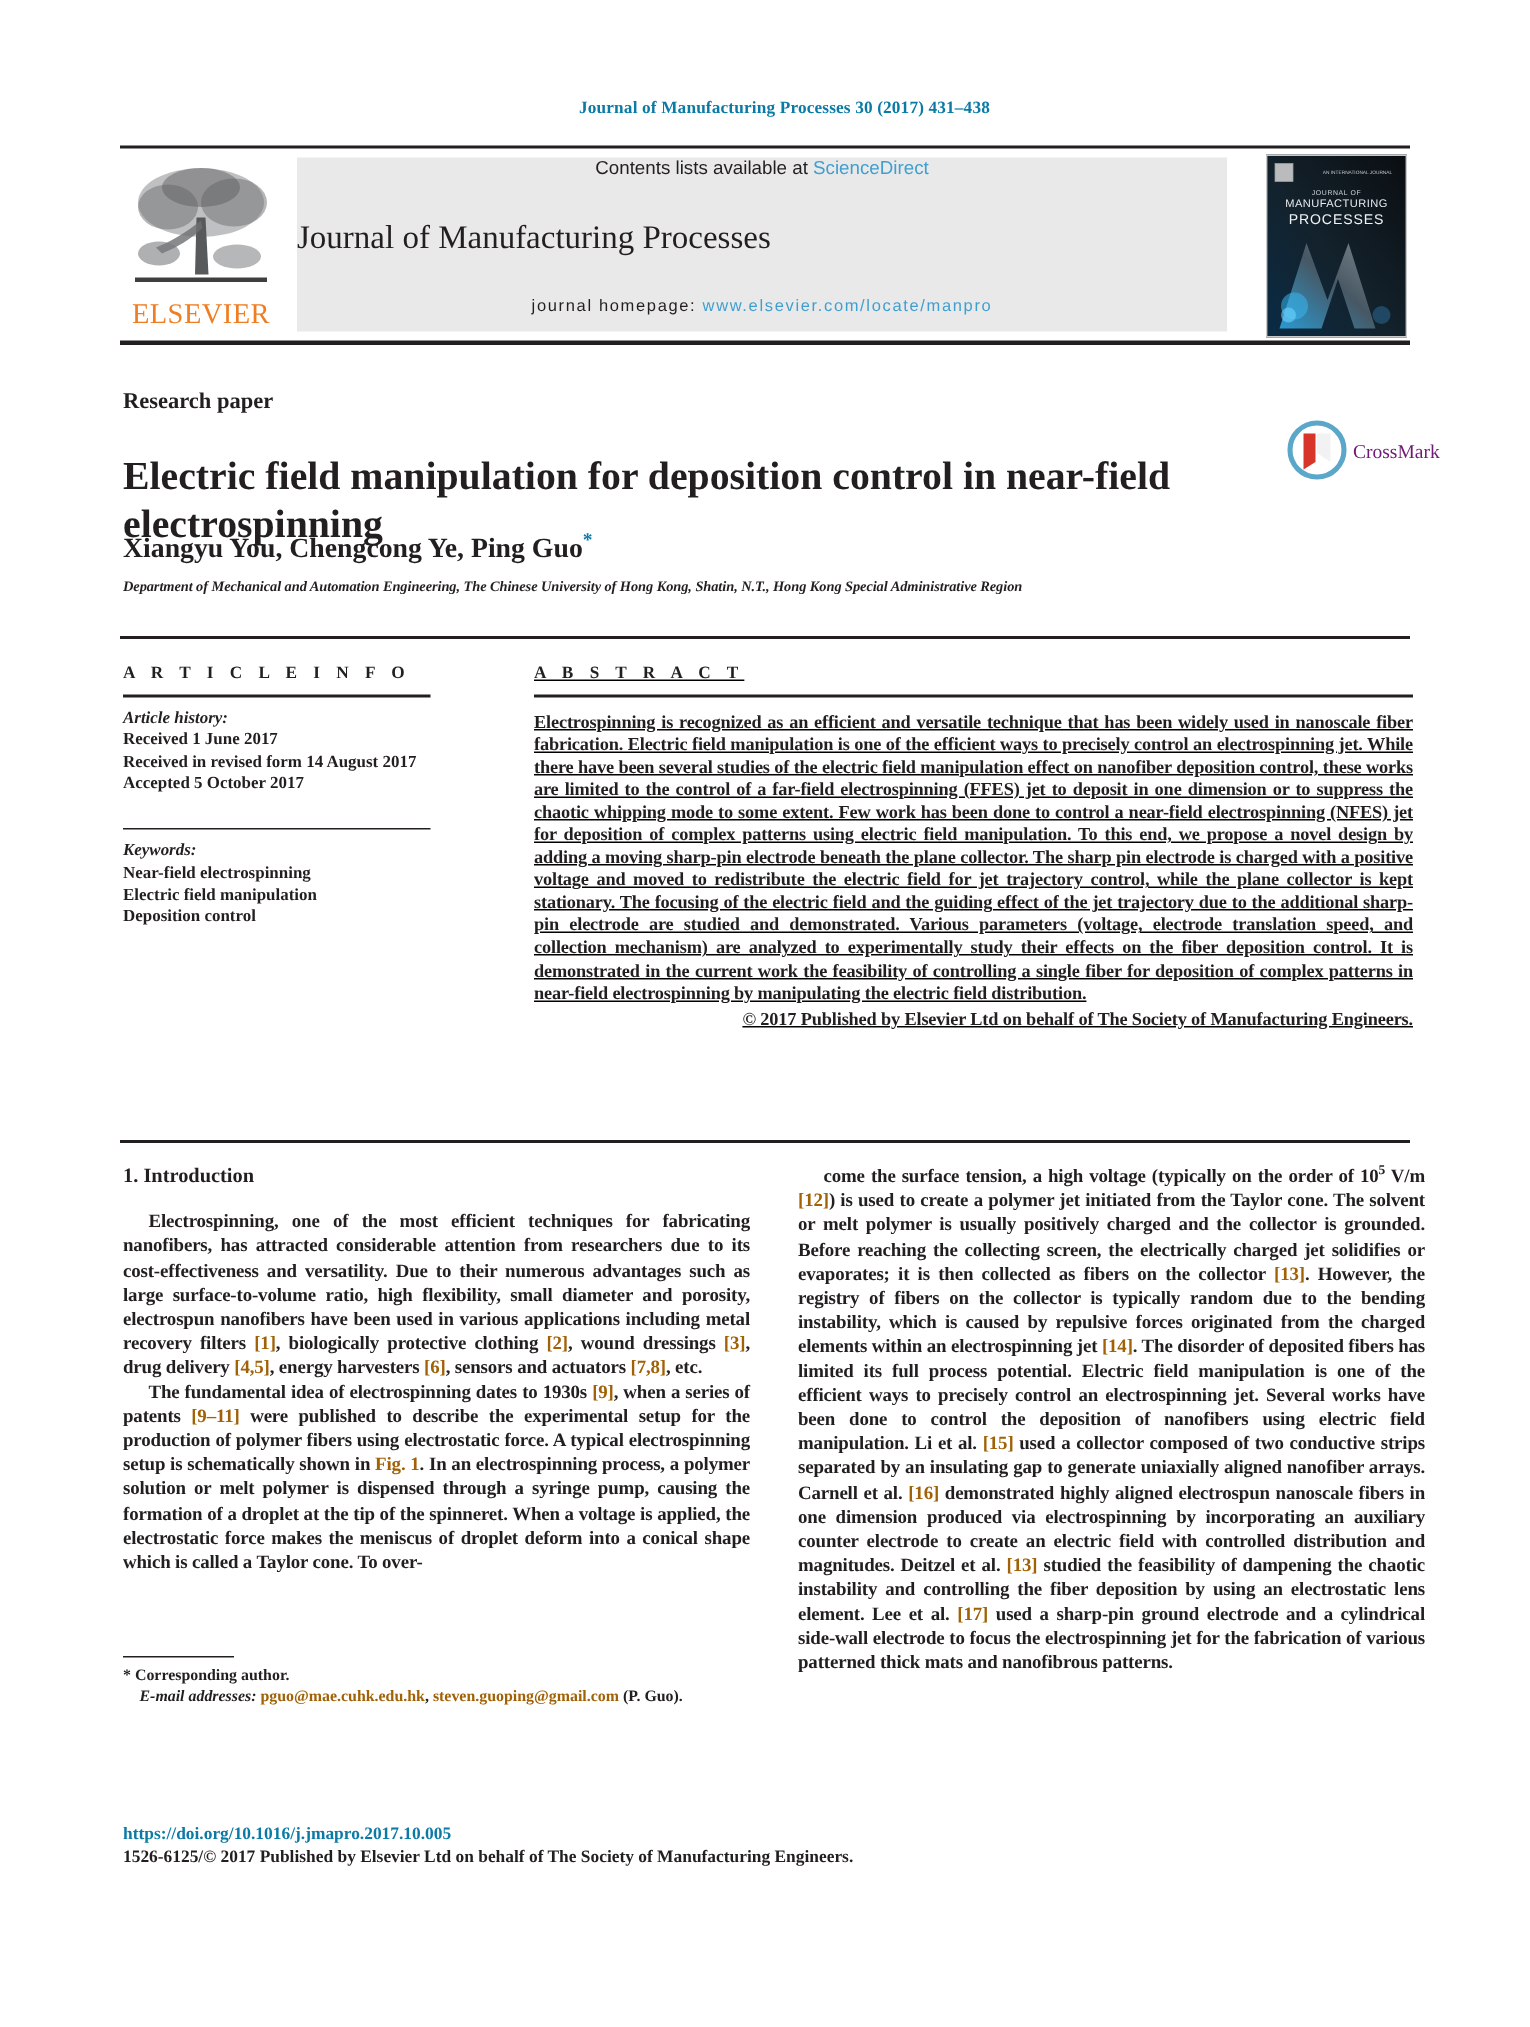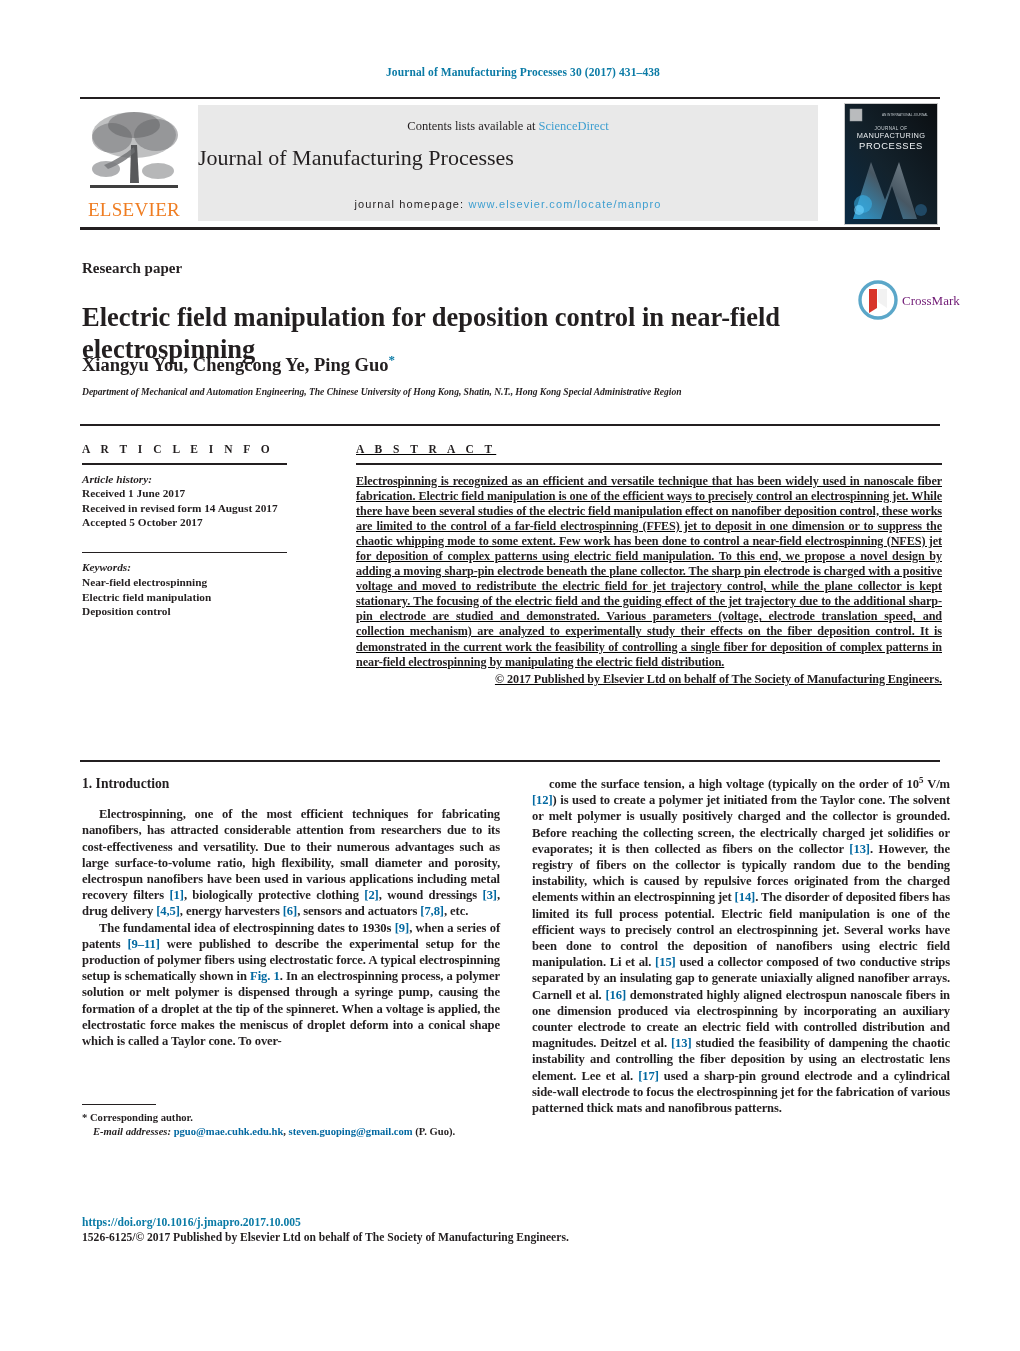--- a/index.html
+++ b/index.html
@@ -84,23 +84,23 @@
   .masthead-center {
     position: absolute;
     left: 118px;
     top: 8px;
     width: 620px;
     height: 116px;
     background: #e9e9e9;
   }
   .contents-line {
     position: absolute;
-    top: 14px; left: 0; width: 620px;
+    top: 0; left: 0; width: 620px;
     text-align: center;
-    font-family: Liberation Serif, serif;
+    font-family: Liberation Sans, sans-serif;
     font-size: 12.5px;
     color: #231f20;
   }
   .contents-line .sd { color: #3f9fd0; }
   .journal-title-big {
     position: absolute;
     top: 40px; left: 0; width: 620px;
     text-align: left;
     font-size: 22px;
     color: #231f20;
@@ -266,21 +266,21 @@
   }
   .col-left { left: 82px; }
   .col-right { left: 532px; }
   .sec-title {
     font-size: 13.6px;
     font-weight: bold;
     margin: 0 0 14px 0;
     letter-spacing: 0;
   }
   .col p { margin: 0; text-indent: 17px; }
-  .ref { color: #0369a1; margin-top: 24px; }
+  .ref { color: #a16207; margin-top: 24px; }
   sup { font-size: 9px; vertical-align: super; line-height: 0; }
 
   
   .footnote {
     position: absolute;
     left: 82px;
     top: 1104px;
     width: 418px;
   }
   .footnote-rule {

